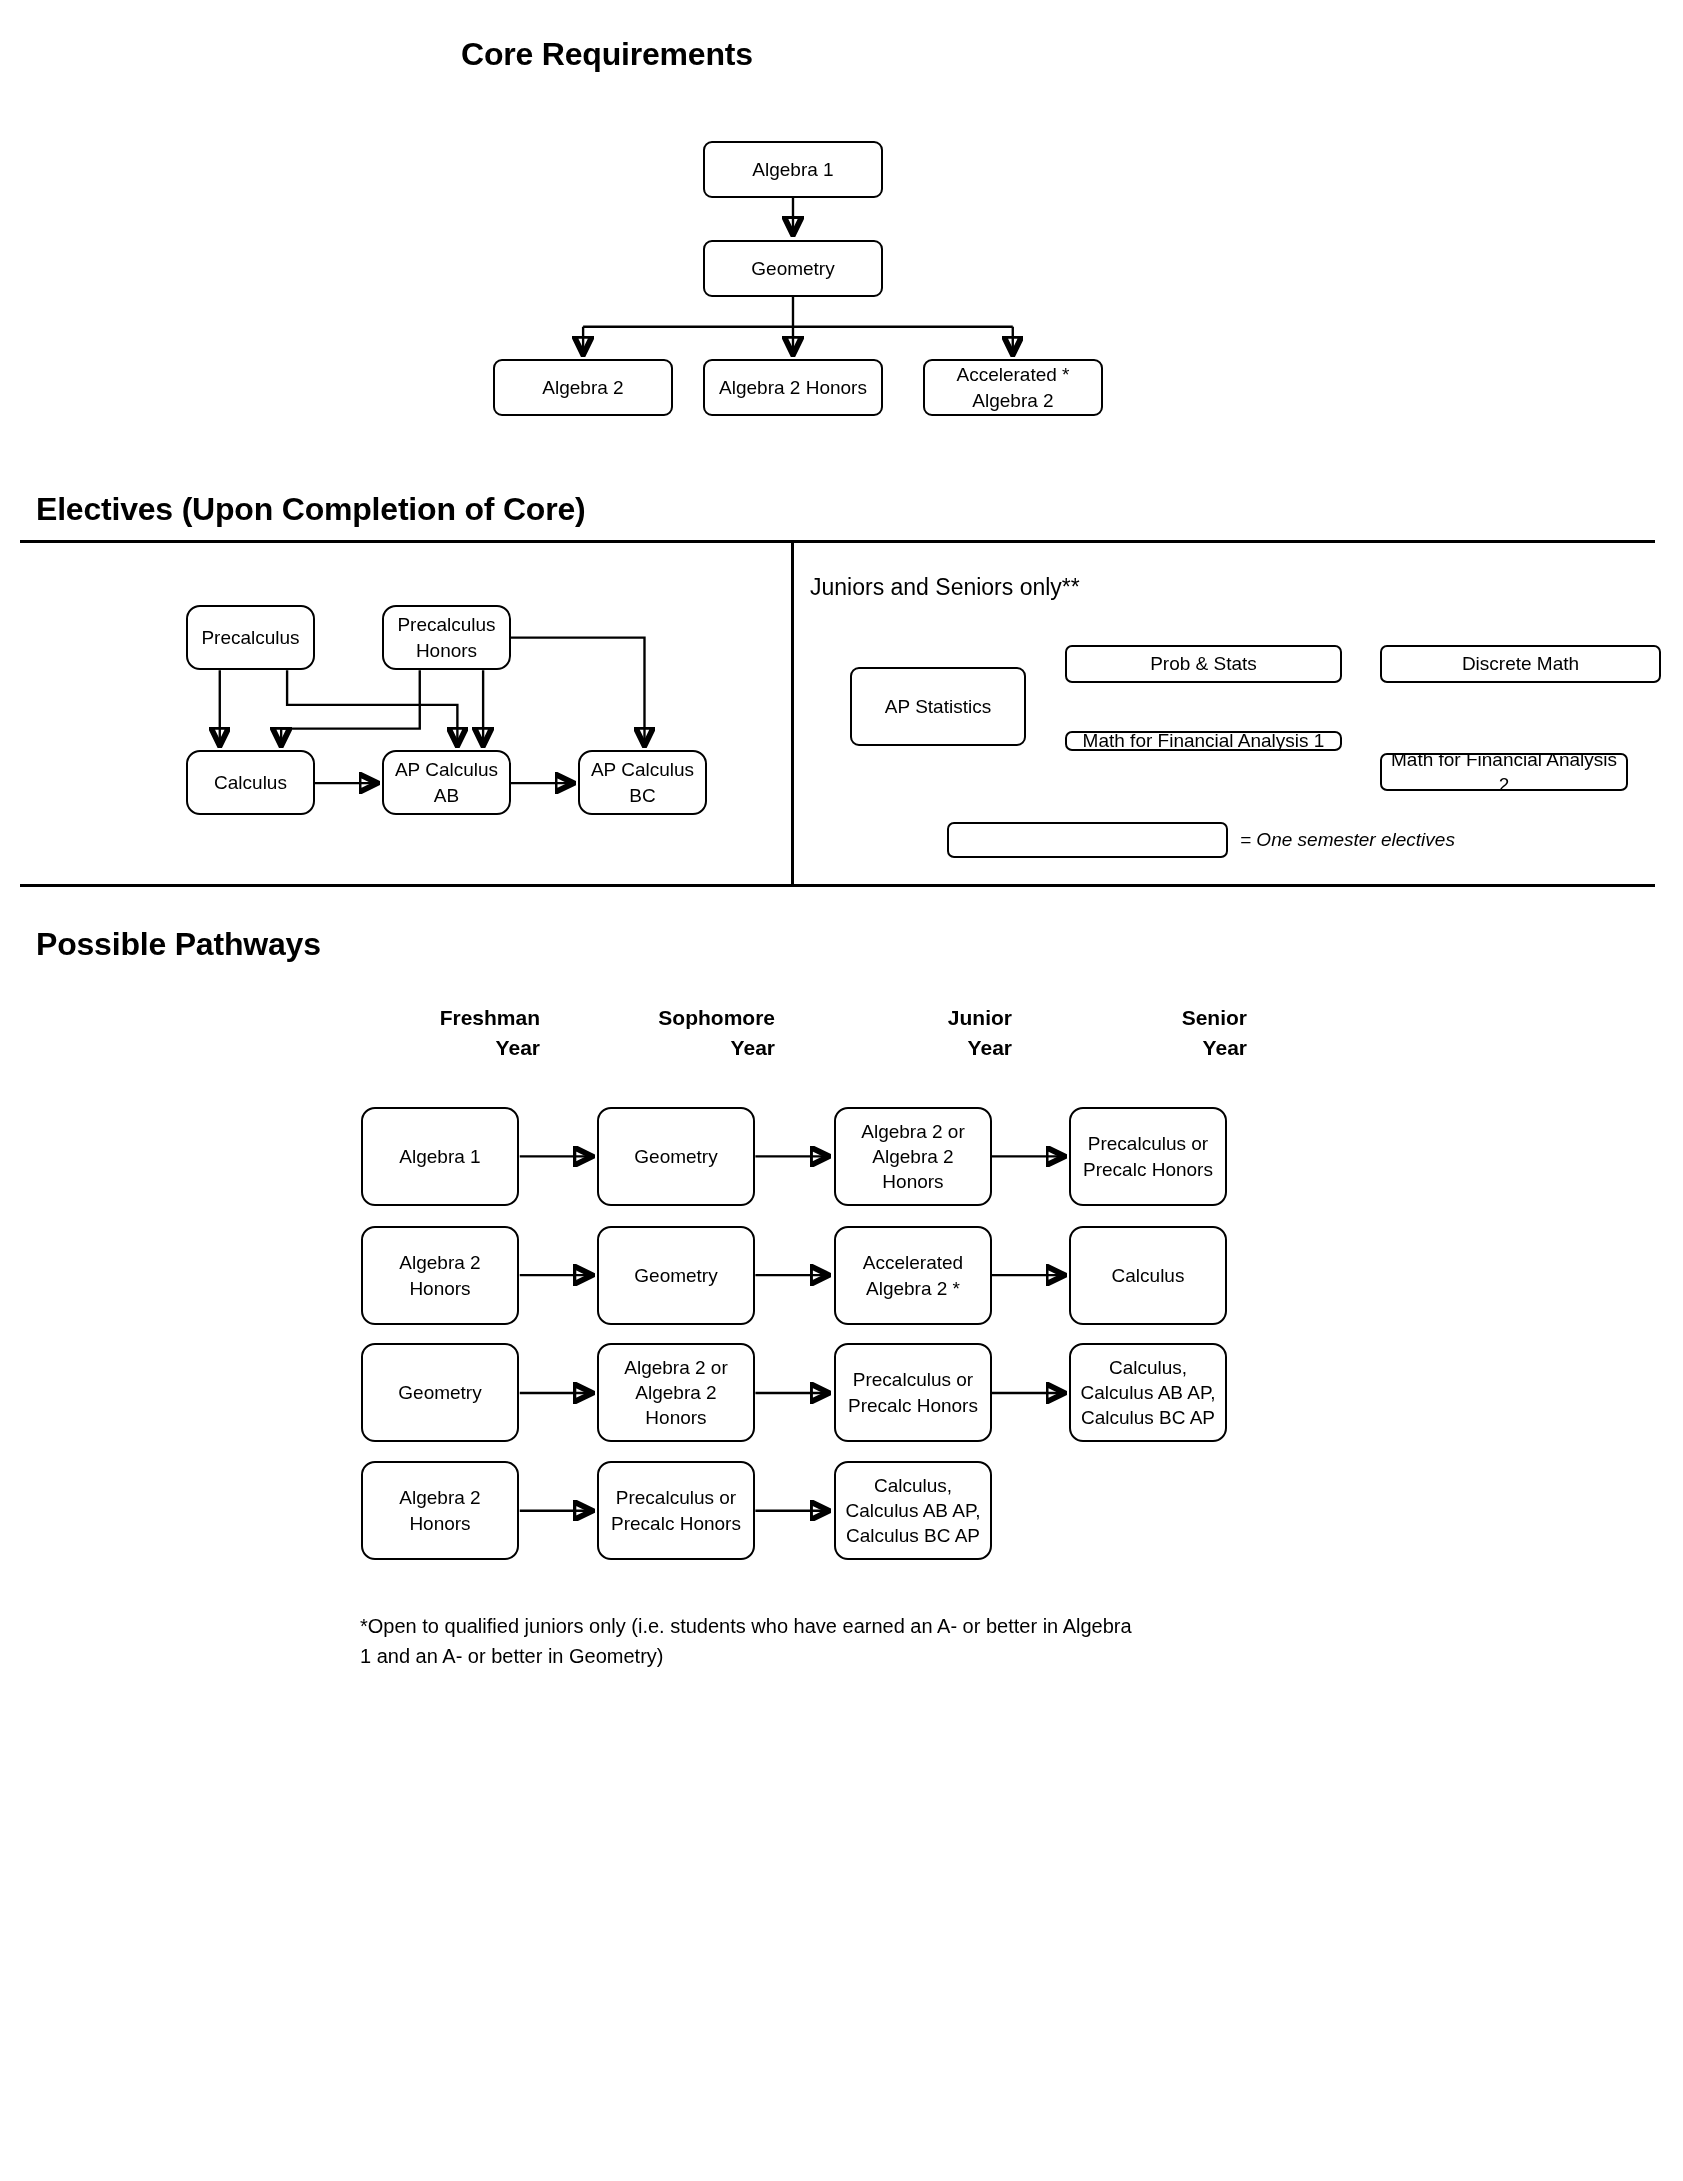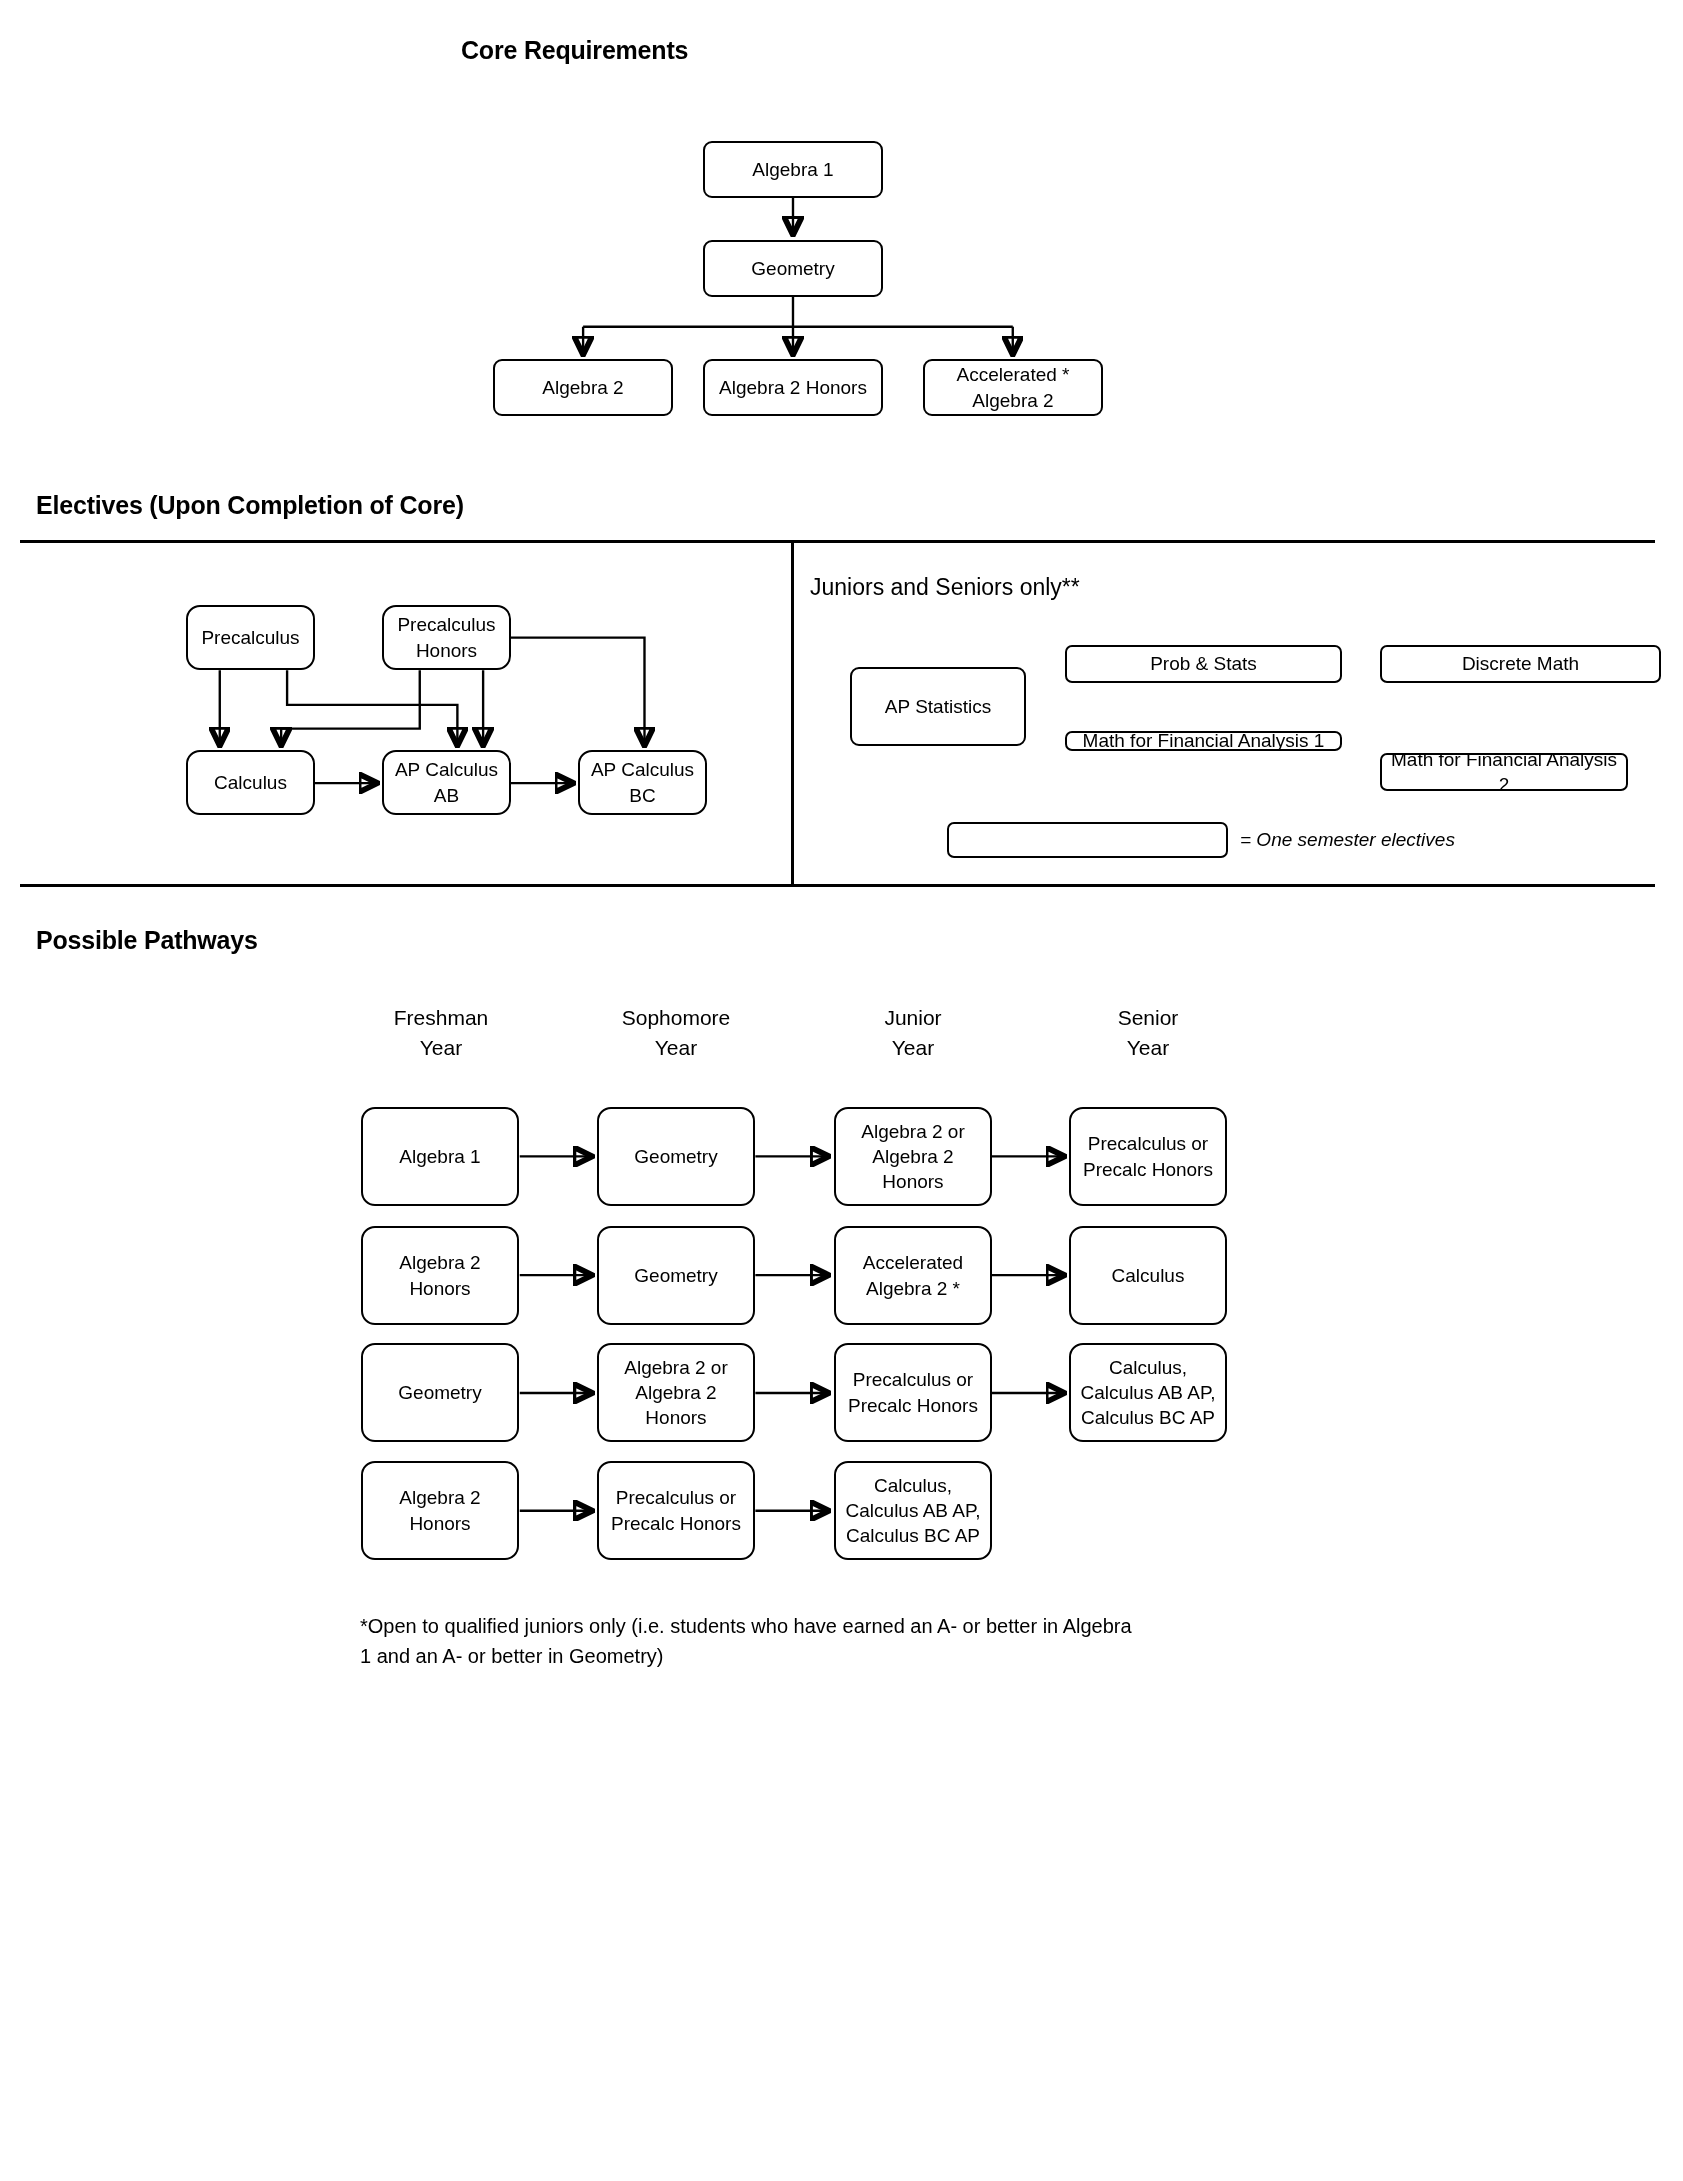--- a/index.html
+++ b/index.html
@@ -16,21 +16,21 @@
     position: relative;
     width: 1683px;
     height: 2181px;
     background: #ffffff;
     overflow: hidden;
   }
 
   .section-title {
     position: absolute;
     font-weight: bold;
-    font-size: 25px;
+    font-size: 32px;
     letter-spacing: -0.2px;
     white-space: nowrap;
   }
 
   
   .box {
     position: absolute;
     box-sizing: border-box;
     border: 2.2px solid #000000;
     border-radius: 9px;
@@ -47,22 +47,23 @@
   .box.r14 { border-radius: 14px; }
 
   .plain-text {
     position: absolute;
     font-size: 19px;
     white-space: nowrap;
   }
   .col-head {
     position: absolute;
     font-size: 21px;
-    text-align: center;
+    text-align: right;
     line-height: 1.42;
+    font-weight: bold;
   }
   .note {
     position: absolute;
     font-size: 20px;
     line-height: 1.52;
   }
   .rule {
     position: absolute;
     background: #000000;
   }

